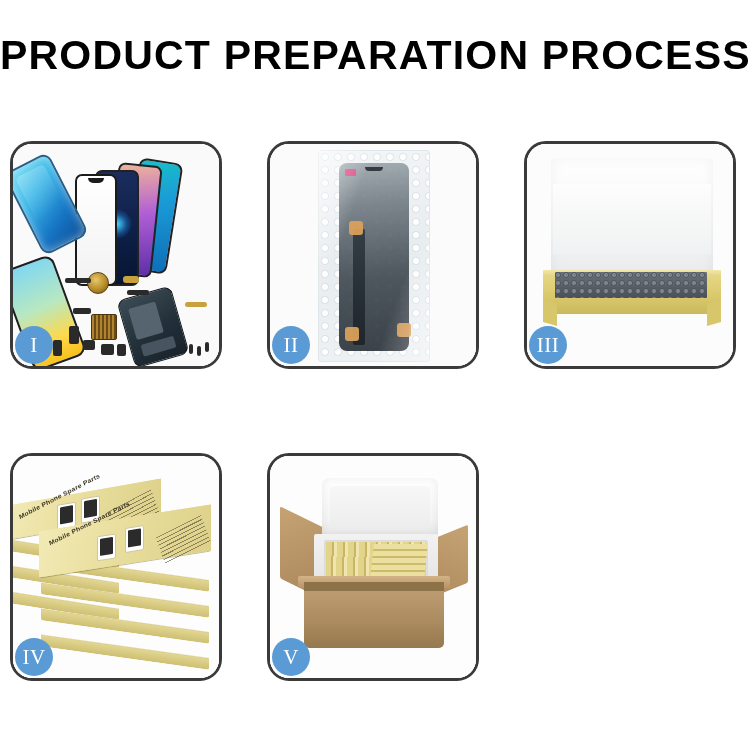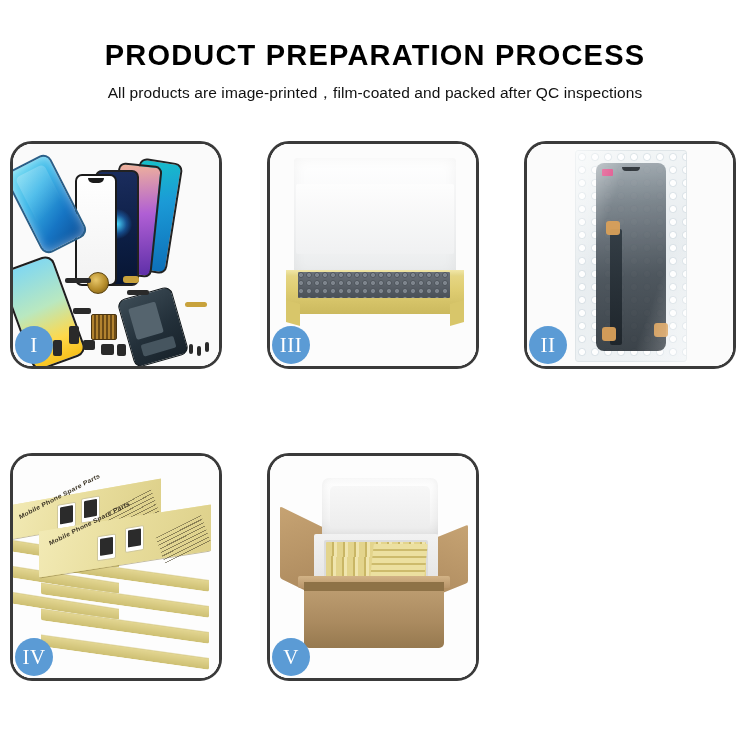--- a/index.html
+++ b/index.html
@@ -14,21 +14,21 @@
   }
 
   
   .header {
     width: 750px;
     padding-top: 34px;
     text-align: center;
   }
   .page-title {
     font-family: "Liberation Sans", sans-serif;
-    font-size: 29px;
+    font-size: 41px;
     font-weight: 700;
     letter-spacing: 1.2px;
     color: #000000;
     line-height: 42px;
     white-space: nowrap;
   }
   .page-subtitle {
     font-family: "Liberation Sans", sans-serif;
     font-size: 15.5px;
     font-weight: 400;
@@ -258,21 +258,20 @@
     clip-path: polygon(0 14px, 100% 0, 100% 82px, 0 100%); }
   .sb-seam { position:absolute; left:48px; top:92px; width:5px; height:100px;
     background: rgba(120,96,62,0.45); }
   .sb-flapmark { position:absolute; background: rgba(130,104,66,0.38); border-radius:1px; }
 </style>
 </head>
 <body>
 
 <div class="header">
   <div class="page-title">PRODUCT PREPARATION PROCESS</div>
-  <div class="page-subtitle">All products are image-printed，film-coated and packed after QC inspections</div>
 </div>
 
 <div class="grid">
 
   <div class="panel">
     <div class="panel-inner">
       <div class="scene-parts">
         <div class="ph ph-fan1"></div>
         <div class="ph ph-fan2"></div>
         <div class="ph ph-fan3"></div>
@@ -296,48 +295,48 @@
         <div class="chip" style="left:176px;top:200px;width:4px;height:10px;"></div>
         <div class="chip" style="left:184px;top:202px;width:4px;height:10px;"></div>
         <div class="chip" style="left:192px;top:198px;width:4px;height:10px;"></div>
       </div>
     </div>
     <div class="badge">I</div>
   </div>
 
   <div class="panel">
     <div class="panel-inner">
-      <div class="scene-openbox">
-        <div class="foam-back"></div>
-        <div class="box-tray">
-          <div class="tray-lip"></div>
-          <div class="tray-inner"></div>
-          <div class="tray-foot-l"></div>
-          <div class="tray-foot-r"></div>
-        </div>
-      </div>
-    </div>
-    <div class="badge">III</div>
-  </div>
-
-  <div class="panel">
-    <div class="panel-inner">
       <div class="scene-bubble">
         <div class="bubble-bag">
           <div class="screen-in-bag"></div>
           <div class="pink-tab"></div>
           <div class="flex-strip"></div>
           <div class="flex-pad" style="left:30px;top:70px;"></div>
           <div class="flex-pad" style="left:26px;top:176px;"></div>
           <div class="flex-pad" style="left:78px;top:172px;"></div>
         </div>
         <div class="bag-gloss"></div>
       </div>
     </div>
     <div class="badge">II</div>
+  </div>
+
+  <div class="panel">
+    <div class="panel-inner">
+      <div class="scene-openbox">
+        <div class="foam-back"></div>
+        <div class="box-tray">
+          <div class="tray-lip"></div>
+          <div class="tray-inner"></div>
+          <div class="tray-foot-l"></div>
+          <div class="tray-foot-r"></div>
+        </div>
+      </div>
+    </div>
+    <div class="badge">III</div>
   </div>
 
   <div class="panel">
     <div class="panel-inner">
       <div class="scene-stack">
 
         <div class="sedge" style="left:-2px;top:66px;width:108px;transform:skewY(9deg);"></div>
         <div class="sedge" style="left:-2px;top:92px;width:108px;transform:skewY(9deg);"></div>
         <div class="sedge" style="left:-2px;top:118px;width:108px;transform:skewY(9deg);"></div>
         <div class="sedge" style="left:-2px;top:144px;width:108px;transform:skewY(9deg);"></div>

